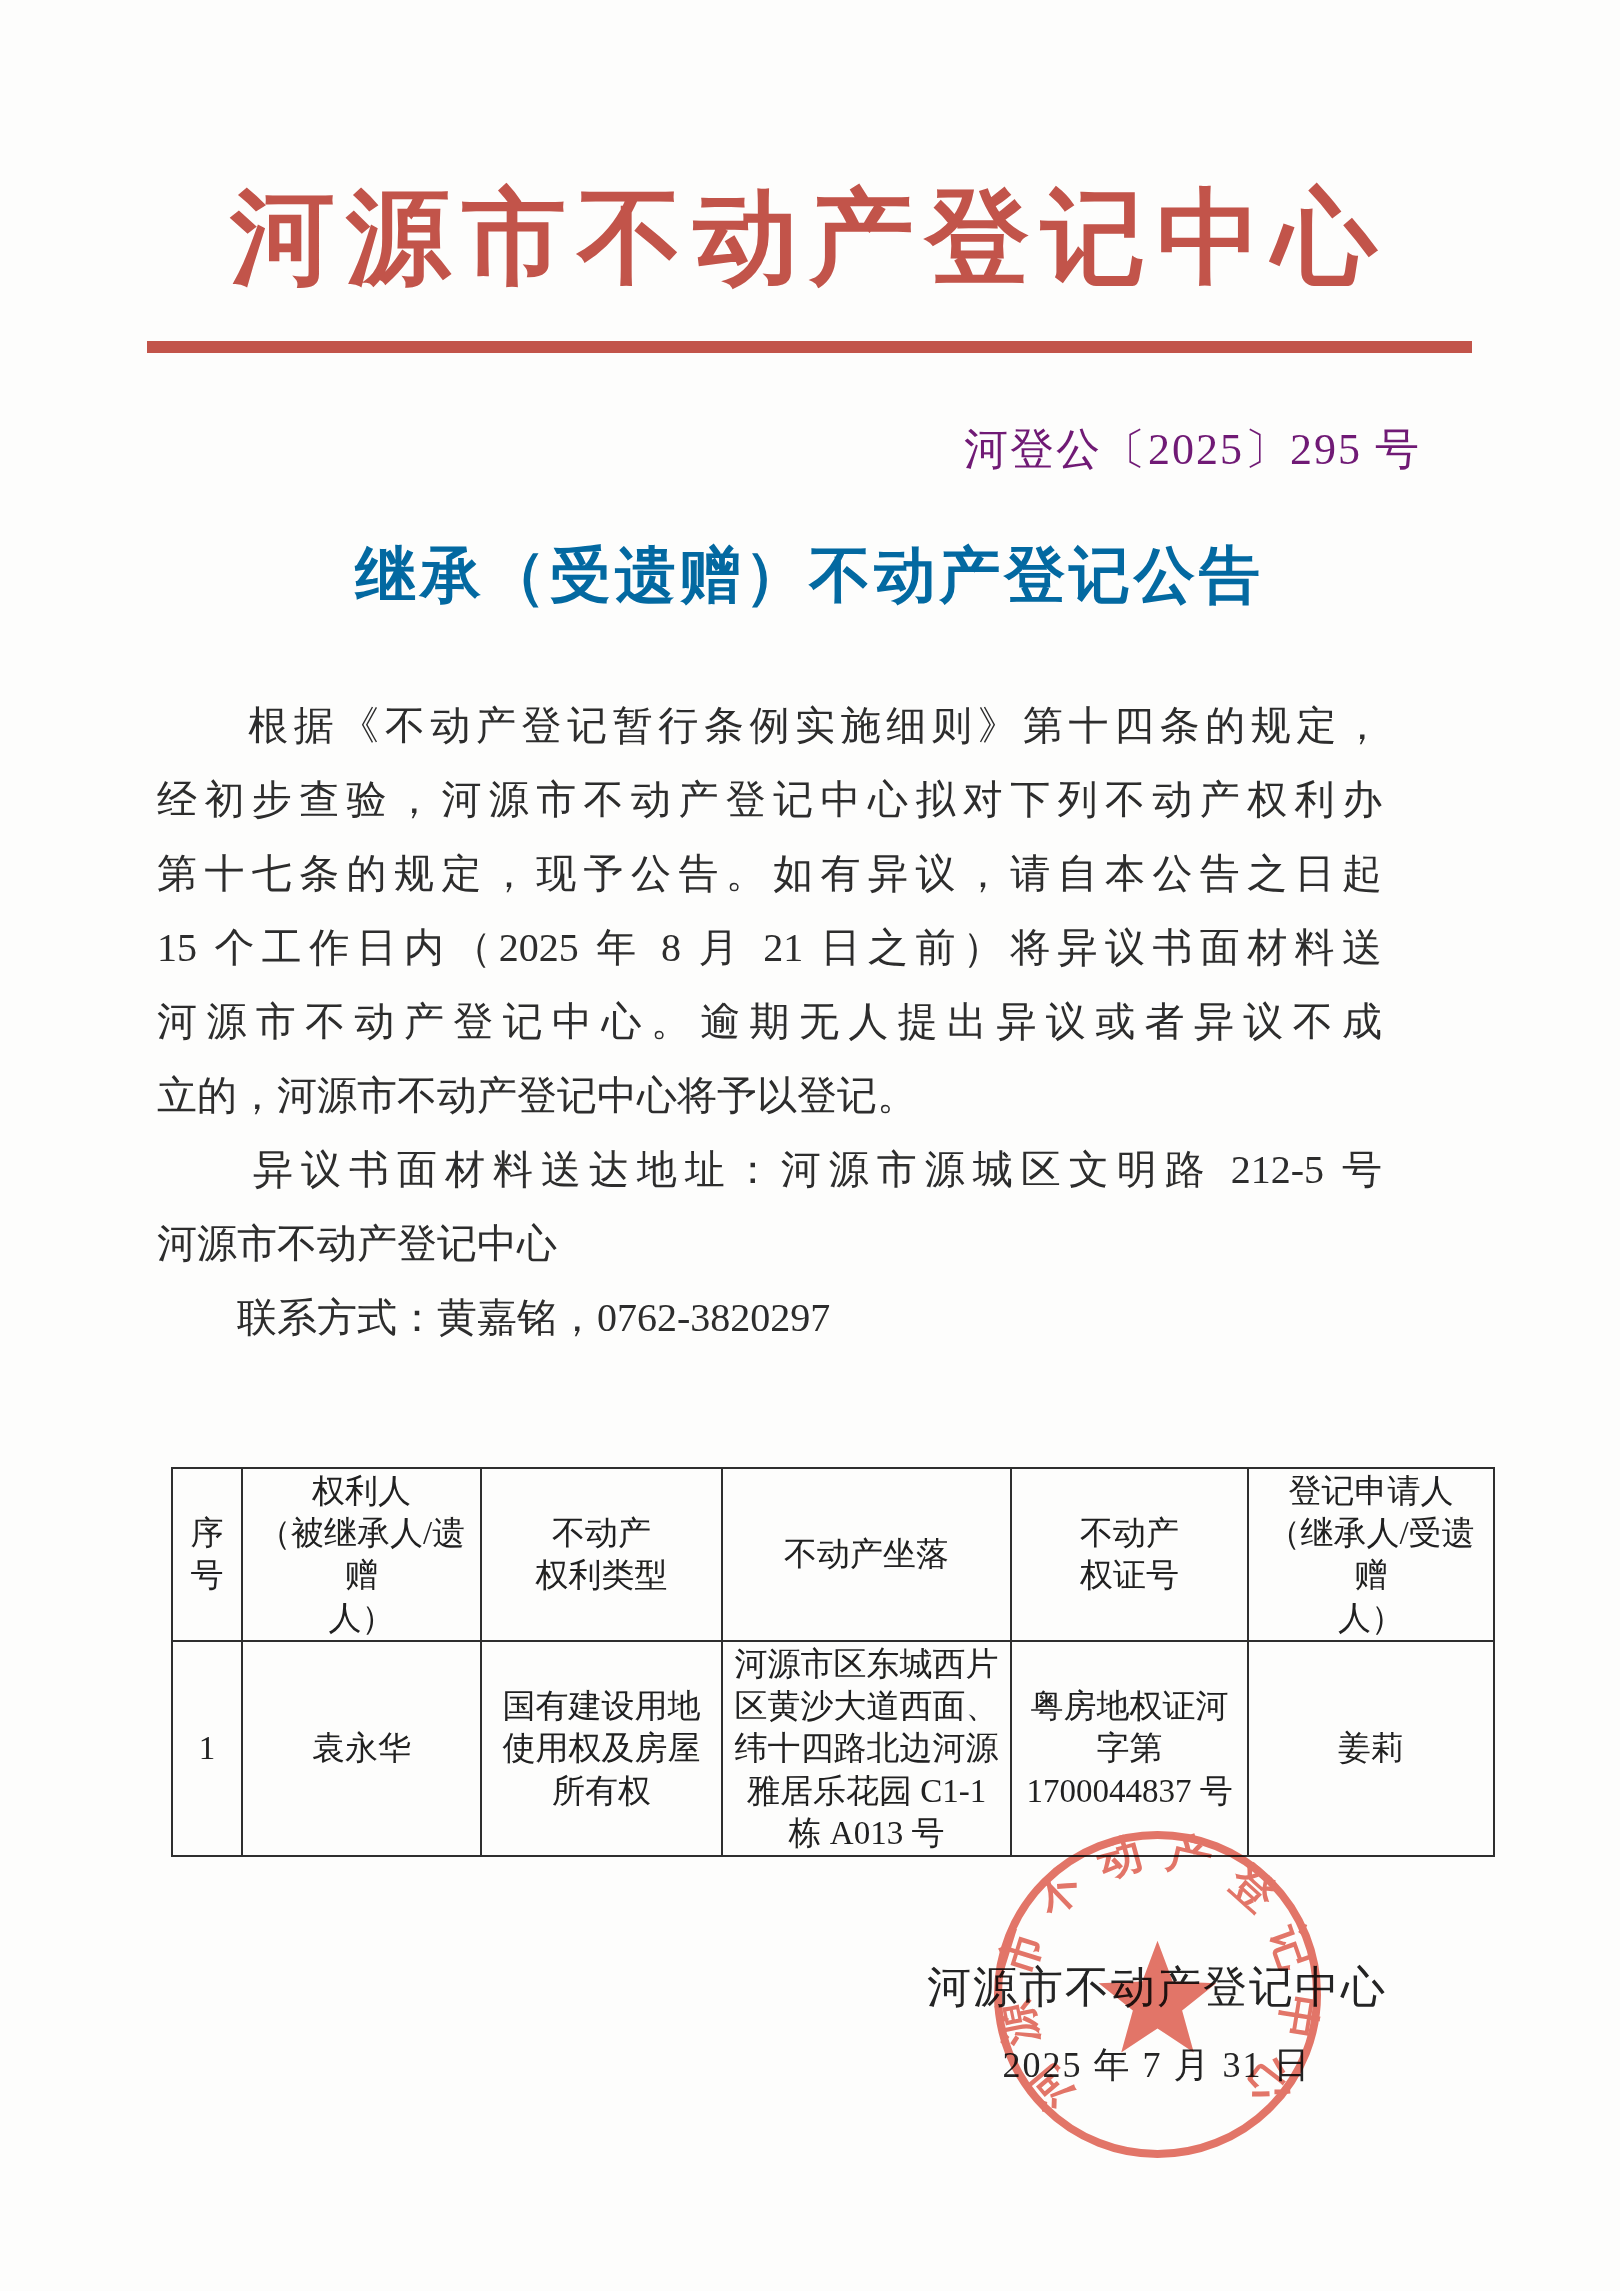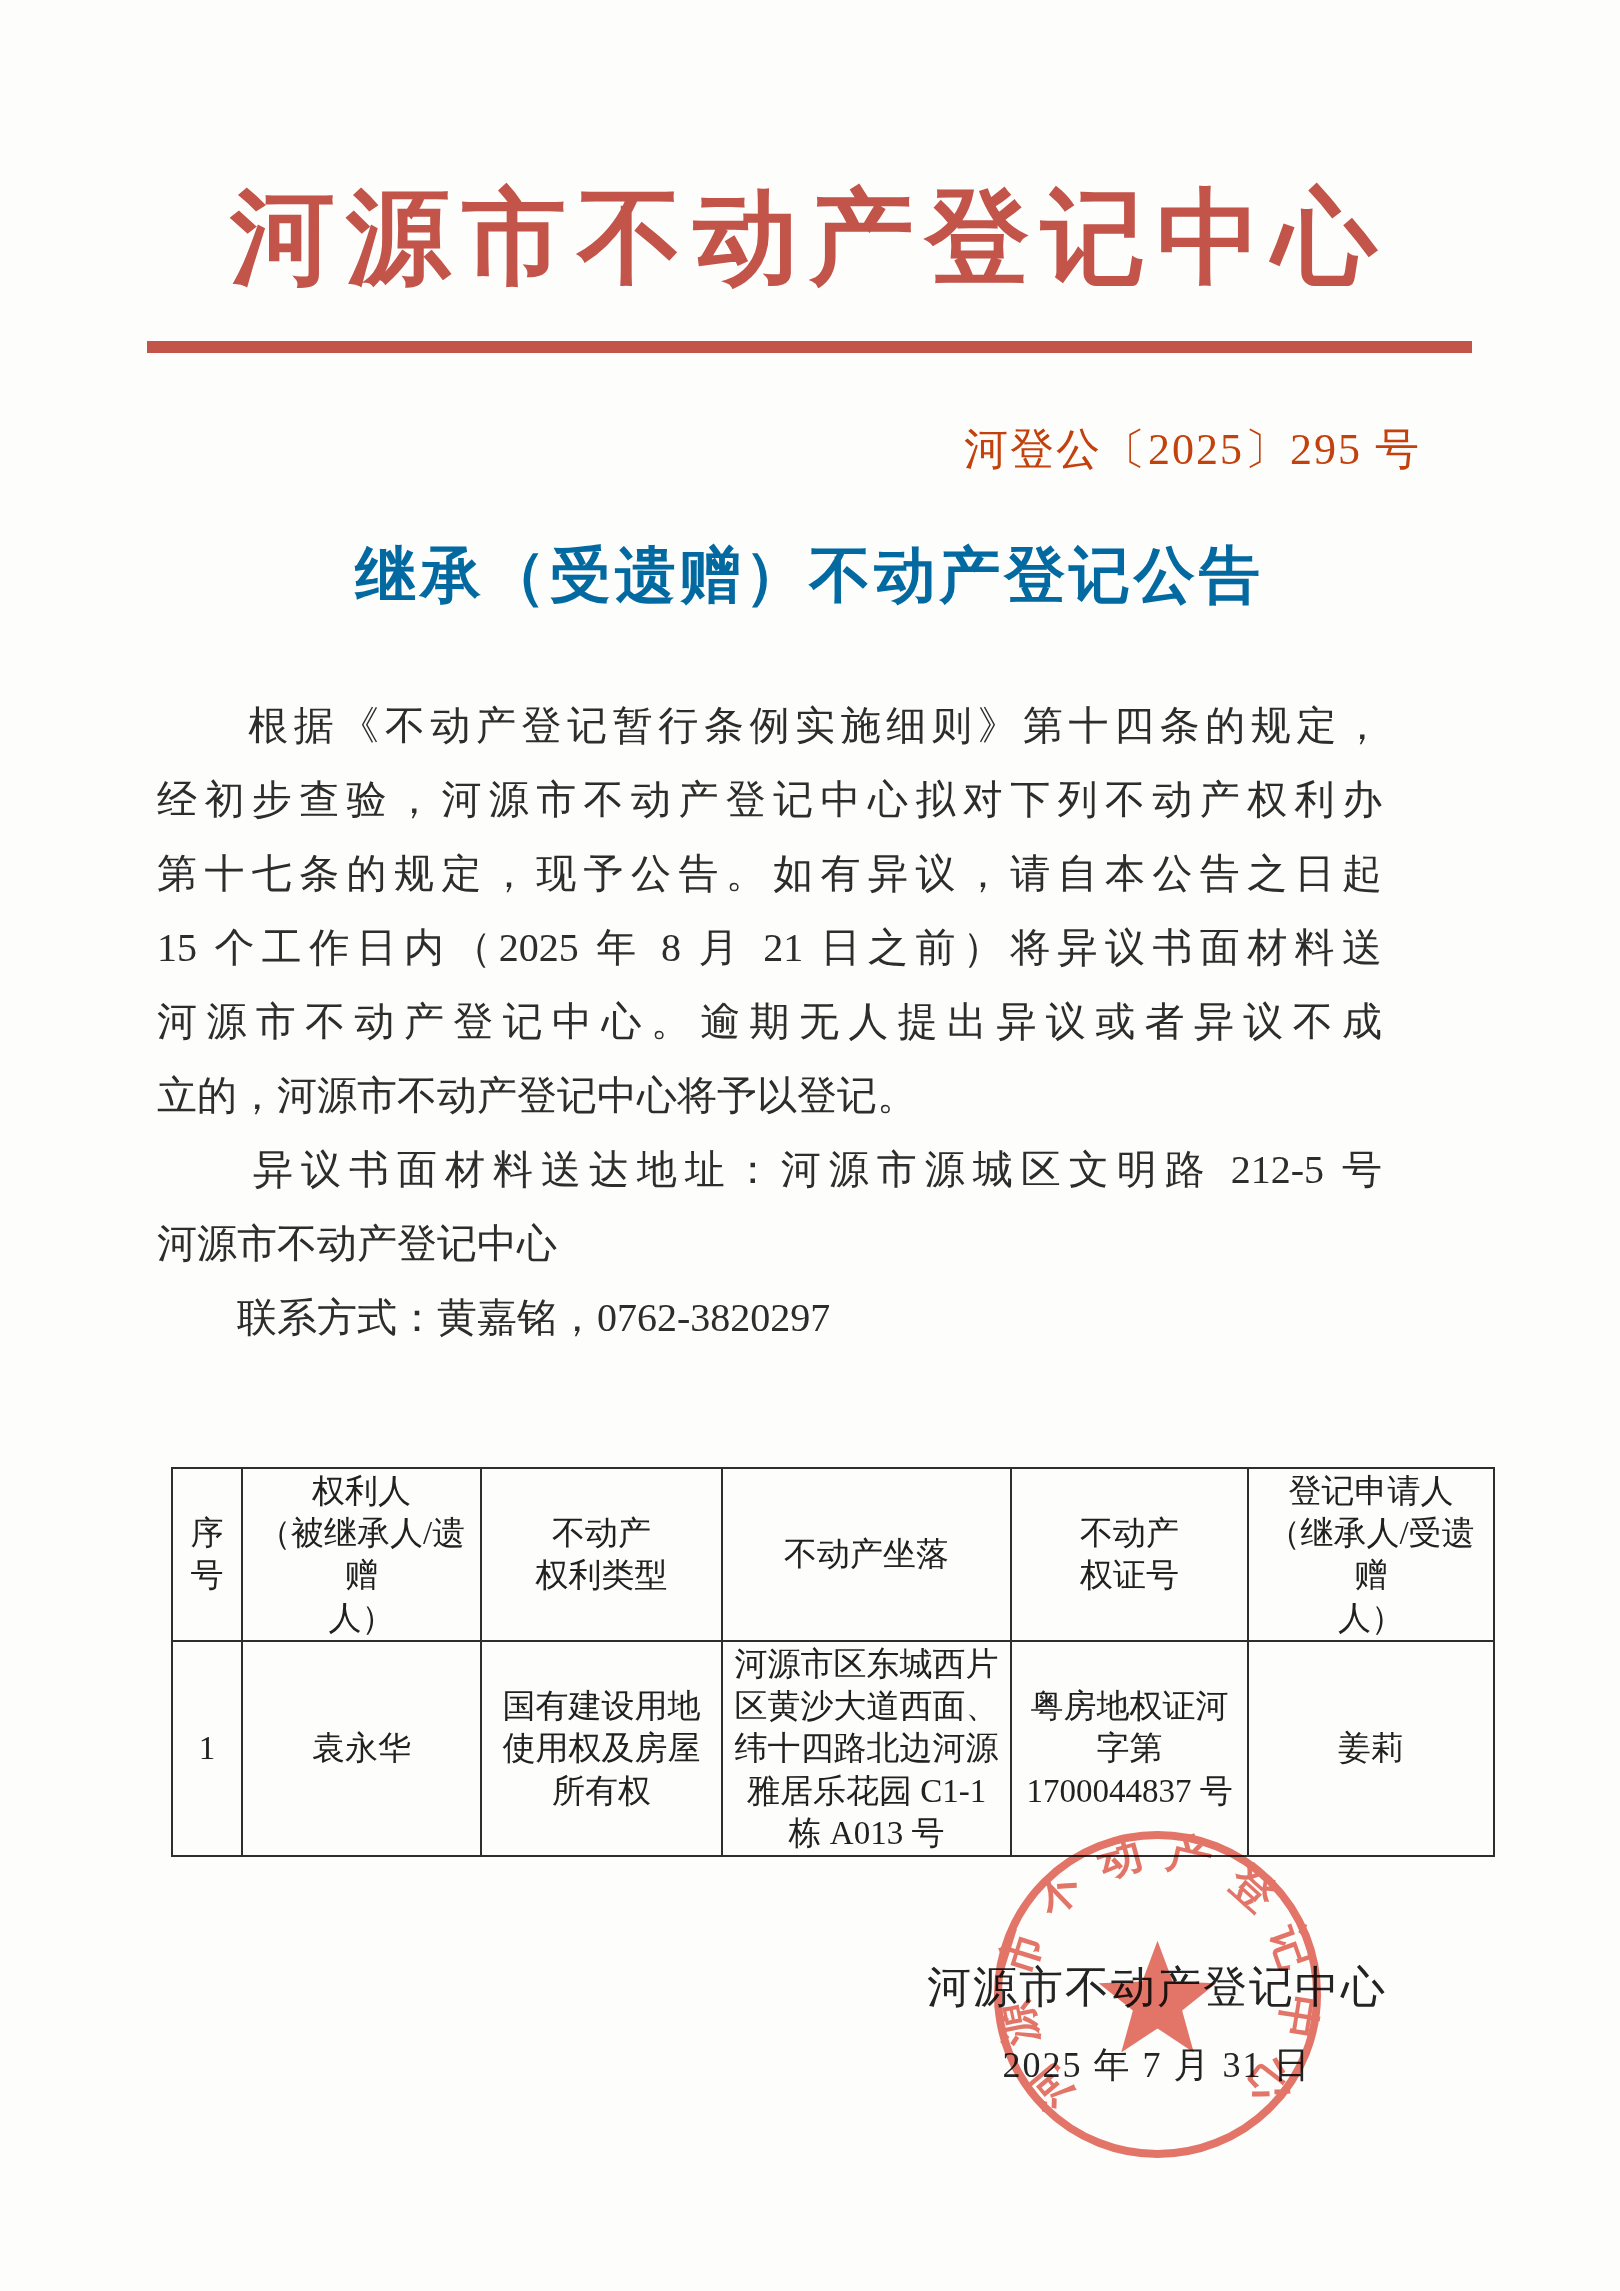--- a/index.html
+++ b/index.html
@@ -12,21 +12,21 @@
     position:absolute;top:178px;left:147px;width:1325px;
     font-size:104px;font-weight:bold;color:var(--accent-red,#c2544a);
     text-align:center;letter-spacing:11.8px;white-space:nowrap;line-height:1.15;
   }
   .red-rule{
     position:absolute;top:341px;left:147px;width:1325px;height:11.8px;
     background:var(--accent-red,#c2544a);
   }
   .doc-number{
     position:absolute;top:420px;left:964px;font-size:44px;letter-spacing:2px;
-    color:#c2410c;white-space:nowrap;
+    color:#701a75;white-space:nowrap;
   }
   .notice-title{
     position:absolute;top:535px;left:147px;width:1325px;text-align:center;
     font-size:61px;font-weight:bold;color:#0369a1;letter-spacing:3.9px;
   }
   .body-text{
     position:absolute;top:689px;left:157px;width:1225px;
     font-size:40px;line-height:74px;color:#2d2d2d;
   }
   .body-line{height:74px;white-space:normal;}

